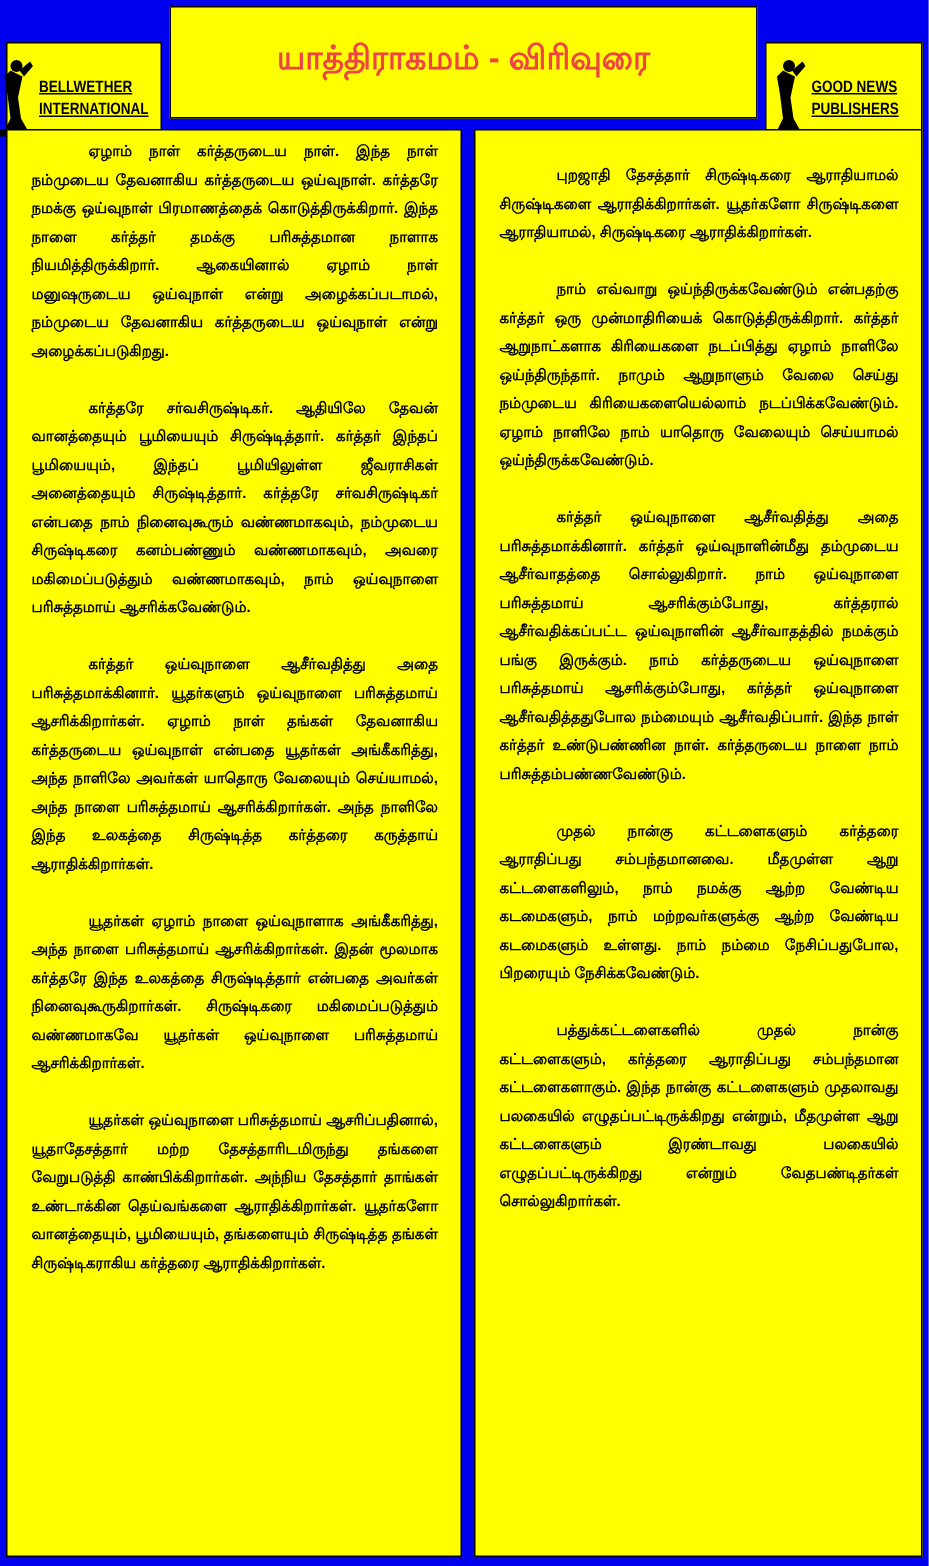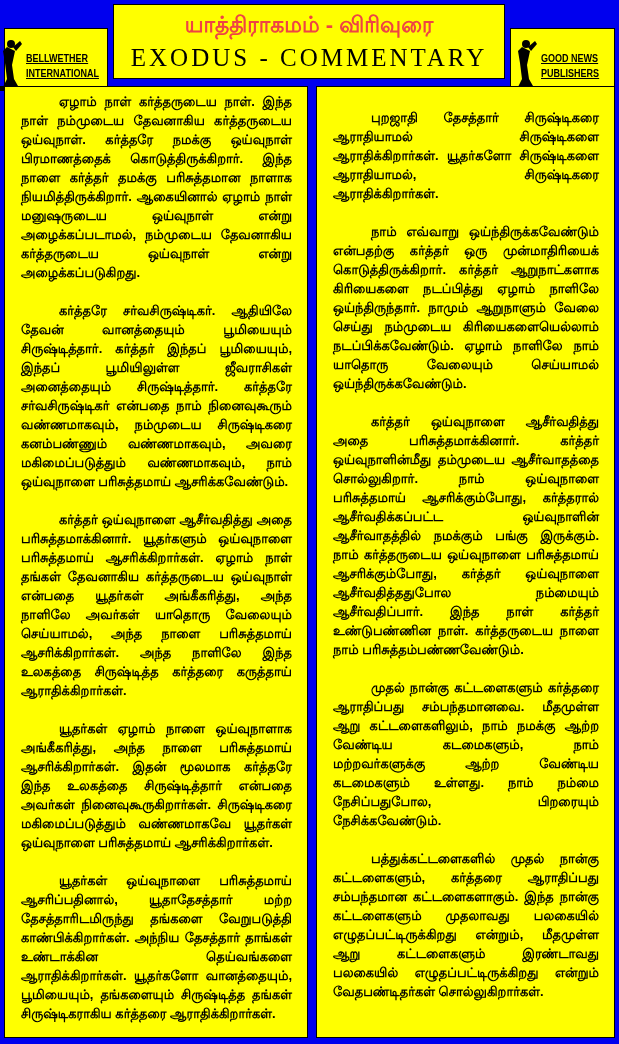--- a/index.html
+++ b/index.html
@@ -55,21 +55,21 @@
   .col-right{left:316px;top:86px;width:299px;height:952px;}
   .coltext{
     padding:5px 15px 6px 16px;
     box-sizing:border-box;
     height:100%;
     overflow:hidden;
   }
   .coltext p{
     margin:0 0 19px 0;
     font-weight:bold;
-    font-size:13px;
+    font-size:10px;
     line-height:19px;
     color:#000;
     text-align:justify;
     text-indent:38px;
   }
   .col-right .coltext p:first-child{margin-top:16px;}
   .statue{display:block;}
 </style>
 </head>
 <body>
@@ -88,21 +88,20 @@
       </svg>
     </span>
     <span class="words">
       <span>BELLWETHER</span>
       <span>INTERNATIONAL</span>
     </span>
   </div>
 
   <div class="panel title-box">
     <div class="title-tamil">யாத்திராகமம் - விரிவுரை</div>
-    <div class="title-english">EXODUS - COMMENTARY</div>
   </div>
 
   <div class="panel logo-right logo">
     <span class="mark">
       <svg class="statue" width="24" height="54" viewBox="0 0 24 54" xmlns="http://www.w3.org/2000/svg">
         <g fill="#000">
           <circle cx="13" cy="5" r="4"></circle>
           <path d="M15 8 L22 2 L24 5 L18 12 Z"></path>
           <path d="M9 8 L17 12 L14 26 L16 40 L20 47 L5 48 L9 40 L7 24 L5 12 Z"></path>
           <rect x="2" y="47" width="20" height="5"></rect>

